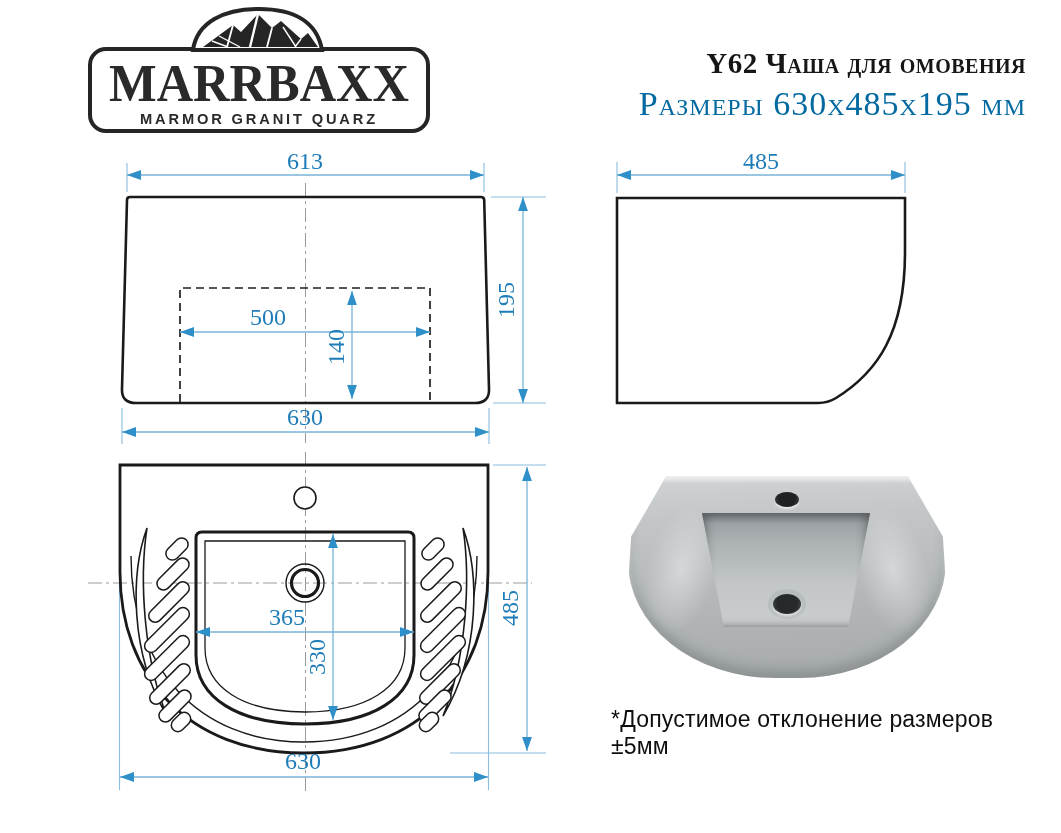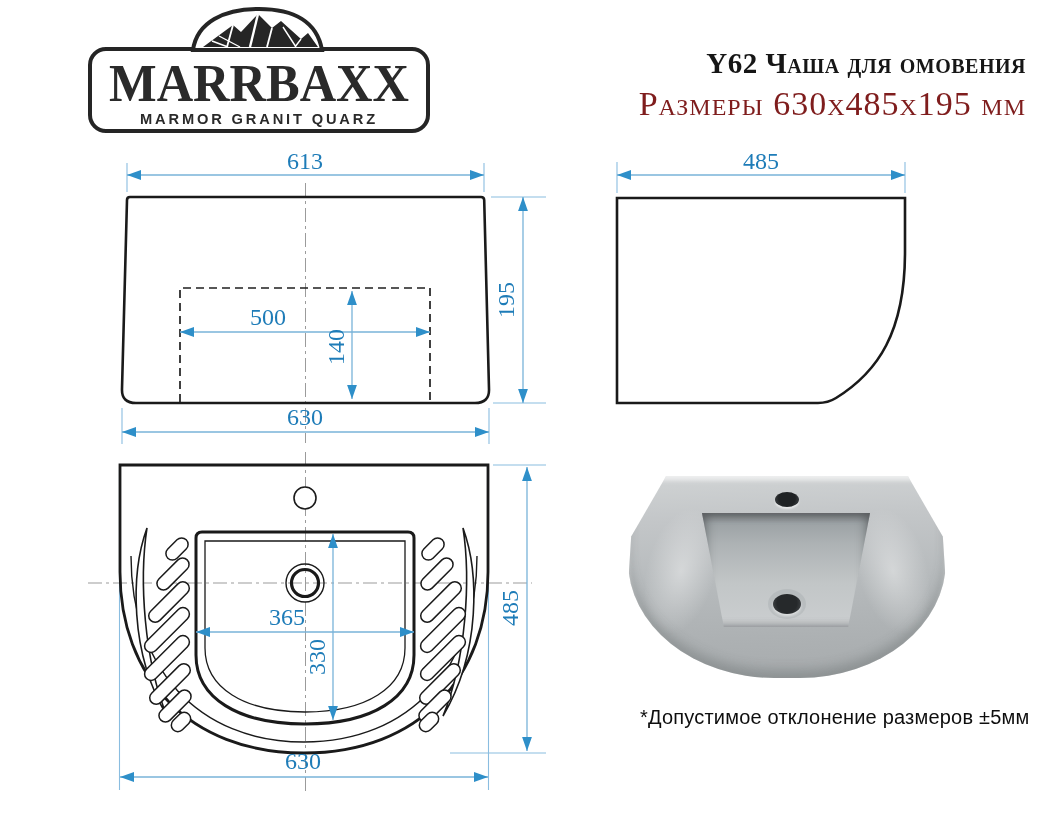--- a/index.html
+++ b/index.html
@@ -5,24 +5,24 @@
   html,body{margin:0;padding:0;background:#ffffff;}
   body{width:1061px;height:833px;position:relative;overflow:hidden;
        font-family:"Liberation Sans",sans-serif;}
   .abs{position:absolute;}
 
   
   .title-block{left:560px;top:48px;width:466px;text-align:right;}
   .main-title{font-family:"Liberation Serif",serif;font-variant:small-caps;
       font-weight:bold;font-size:29px;color:#161616;letter-spacing:0.5px;line-height:1.1;}
   .sub-title{font-family:"Liberation Serif",serif;font-variant:small-caps;
-      font-weight:normal;font-size:34px;color:#7f1d1d;letter-spacing:1px;margin-top:5px;}
+      font-weight:normal;font-size:34px;color:#0369a1;letter-spacing:1px;margin-top:5px;}
 
   
-  .note{left:640px;top:706px;width:420px;font-size:20px;color:#0e0e0e;letter-spacing:0.2px;}
+  .note{left:611px;top:706px;width:420px;font-size:23px;color:#0e0e0e;letter-spacing:0.2px;}
 
   
   svg{display:block;}
   .outline{fill:none;stroke:#1a1a1a;stroke-width:2.6px;}
   .outline-thin{fill:none;stroke:#1a1a1a;stroke-width:1.4px;}
   .centerline{fill:none;stroke:#9b9b9b;stroke-width:1px;stroke-dasharray:14 4 3 4;}
   .dashed{fill:none;stroke:#1f1f1f;stroke-width:1.7px;stroke-dasharray:8 5;}
   .dimline{fill:none;stroke:#79b3d9;stroke-width:1.3px;}
   .extline{fill:none;stroke:#8abde0;stroke-width:1.1px;}
   .dimtext{font-family:"Liberation Serif",serif;font-size:24px;fill:#1e7cb8;}

